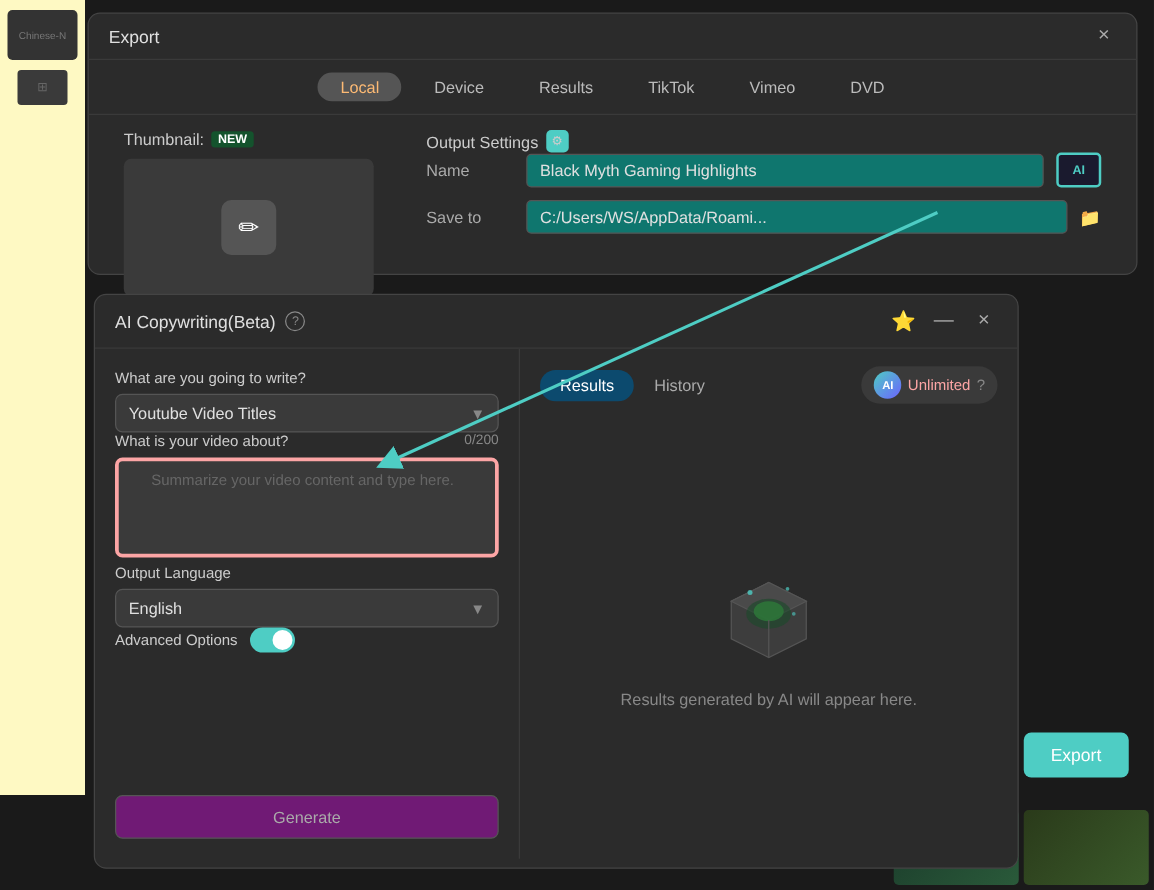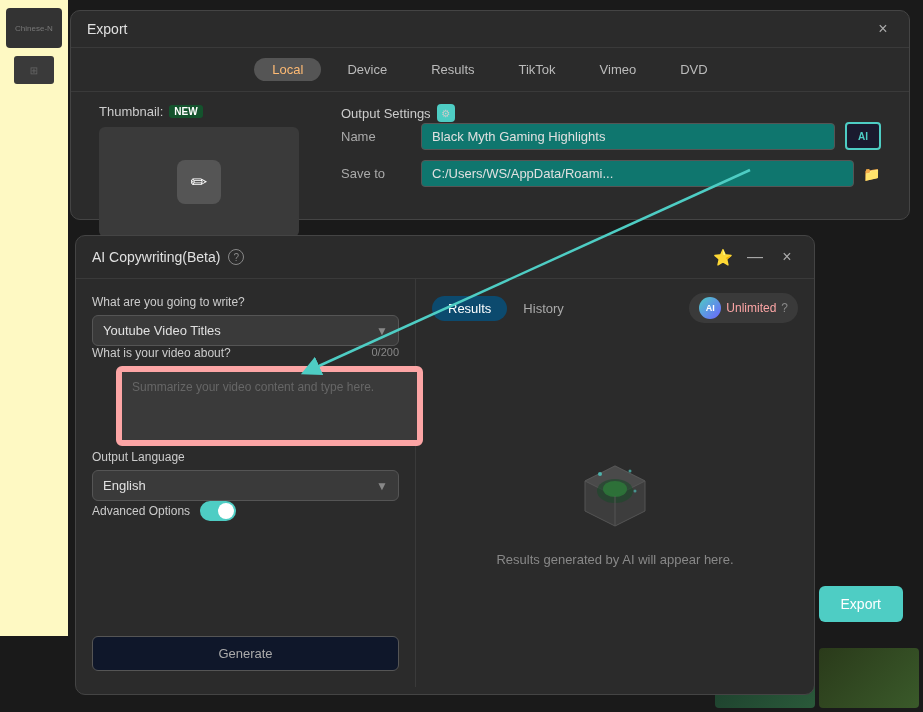--- a/index.html
+++ b/index.html
@@ -306,38 +306,37 @@
 
     .dropdown-arrow {
       color: #888;
       font-size: 12px;
     }
 
     .textarea-field {
       width: 100%;
       height: 80px;
       background: #3a3a3a;
-      border: 6px solid #fca5a5;
+      border: 3px solid #fca5a5;
       border-radius: 6px;
-      padding: 8px 10px;
+      padding: 8px 26px;
       color: #888;
       font-size: 12px;
       resize: none;
       font-family: inherit;
-      margin-left: 24px;
     }
 
     .textarea-field::placeholder {
       color: #666;
     }
 
     .generate-btn {
       width: 100%;
       padding: 9px;
-      background: #0f172a;
+      background: #701a75;
       border: 1px solid #555;
       border-radius: 6px;
       color: #aaa;
       font-size: 13px;
       cursor: pointer;
       margin-top: auto;
     }
 
     
     .ai-right-panel {

